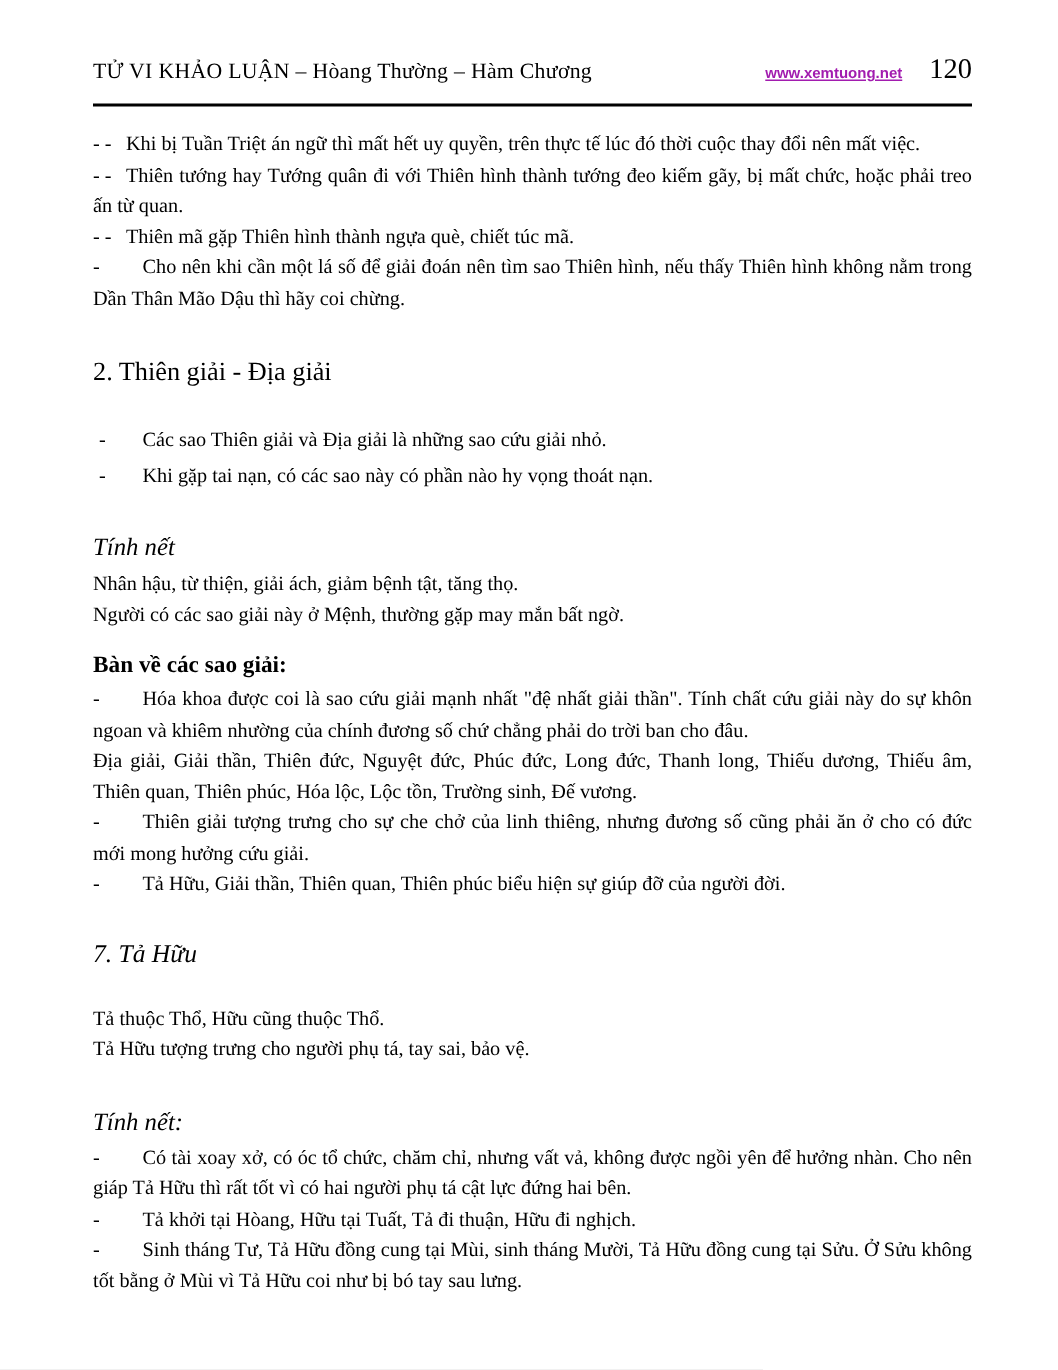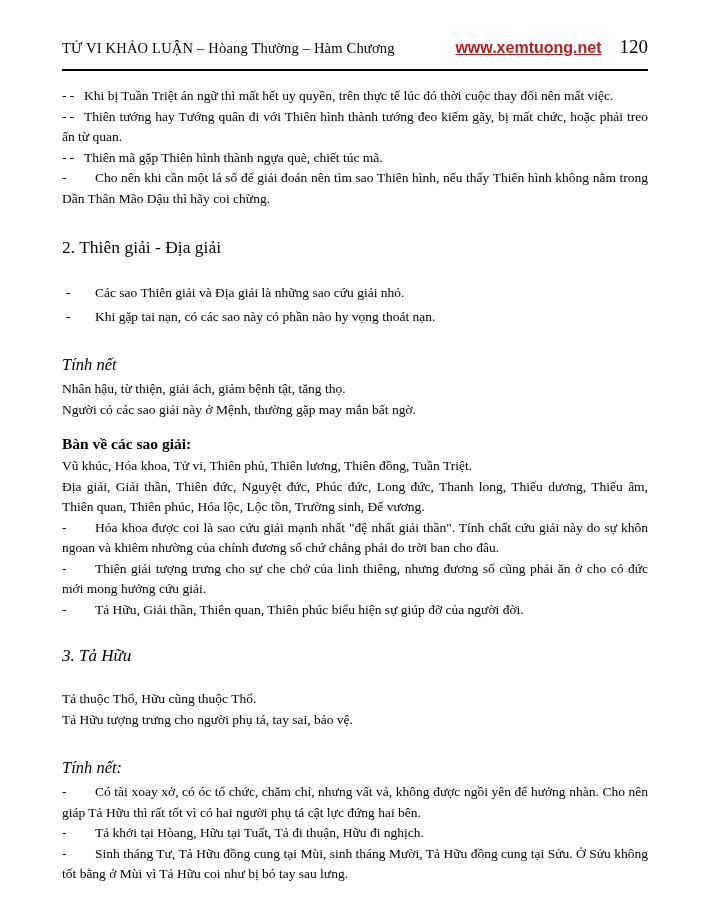--- a/index.html
+++ b/index.html
@@ -10,21 +10,21 @@
     padding:36px 57px 0 62px;
   }
   
   .doc-header{
     display:flex;align-items:baseline;
     border-bottom:2px solid #000;padding-bottom:11px;
   }
   .header-title{flex:1;font-size:14.5px;letter-spacing:.2px;white-space:nowrap;}
   .header-link{
     font-family:"Liberation Sans","DejaVu Sans",sans-serif;
-    font-weight:bold;font-size:16px;color:#b91c1c;
+    font-weight:bold;font-size:10px;color:#a21caf;
     text-decoration:underline;white-space:nowrap;cursor:pointer;
   }
   .header-page{font-size:19px;margin-left:18px;}
   
   .doc-body{padding-top:15px;font-size:13.5px;line-height:20.5px;text-align:justify;}
   .para{margin:0;}
   .iline{font-style:italic;text-align:left;}
   .marker{display:inline-block;}
   .mk-dd{width:22px;}
   .mk-d{width:33px;}
@@ -58,26 +58,25 @@
         <span>Các sao Thiên giải và Địa giải là những sao cứu giải nhỏ.</span>
       </div>
       <div class="bullet">
         <span class="b-marker">-</span>
         <span>Khi gặp tai nạn, có các sao này có phần nào hy vọng thoát nạn.</span>
       </div>
       <div class="h-italic">Tính nết</div>
       <div class="para">Nhân hậu, từ thiện, giải ách, giảm bệnh tật, tăng thọ.</div>
       <div class="para">Người có các sao giải này ở Mệnh, thường gặp may mắn bất ngờ.</div>
       <div class="h-bold">Bàn về các sao giải:</div>
-      <div class="para">Vũ khúc, Hóa khoa, Tử vi, Thiên phủ, Thiên lương, Thiên đồng, Tuần Triệt.</div>
+      <div class="para"><span class="marker mk-d">-</span><span>Hóa khoa được coi là sao cứu giải mạnh nhất "đệ nhất giải thần". Tính chất cứu giải này do sự khôn ngoan và khiêm nhường của chính đương số chứ chẳng phải do trời ban cho đâu.</span></div>
       <div class="para">Địa giải, Giải thần, Thiên đức, Nguyệt đức, Phúc đức, Long đức, Thanh long, Thiếu dương, Thiếu âm, Thiên quan, Thiên phúc, Hóa lộc, Lộc tồn, Trường sinh, Đế vương.</div>
-      <div class="para"><span class="marker mk-d">-</span><span>Hóa khoa được coi là sao cứu giải mạnh nhất "đệ nhất giải thần". Tính chất cứu giải này do sự khôn ngoan và khiêm nhường của chính đương số chứ chẳng phải do trời ban cho đâu.</span></div>
       <div class="para"><span class="marker mk-d">-</span><span>Thiên giải tượng trưng cho sự che chở của linh thiêng, nhưng đương số cũng phải ăn ở cho có đức mới mong hưởng cứu giải.</span></div>
       <div class="para"><span class="marker mk-d">-</span><span>Tả Hữu, Giải thần, Thiên quan, Thiên phúc biểu hiện sự giúp đỡ của người đời.</span></div>
-      <div class="h-section-i">3. Tả Hữu</div>
+      <div class="h-section-i">7. Tả Hữu</div>
       <div class="para">Tả thuộc Thổ, Hữu cũng thuộc Thổ.</div>
       <div class="para">Tả Hữu tượng trưng cho người phụ tá, tay sai, bảo vệ.</div>
       <div class="h-italic">Tính nết:</div>
       <div class="para"><span class="marker mk-d">-</span><span>Có tài xoay xở, có óc tổ chức, chăm chỉ, nhưng vất vả, không được ngồi yên để hưởng nhàn. Cho nên giáp Tả Hữu thì rất tốt vì có hai người phụ tá cật lực đứng hai bên.</span></div>
       <div class="para"><span class="marker mk-d">-</span><span>Tả khởi tại Hòang, Hữu tại Tuất, Tả đi thuận, Hữu đi nghịch.</span></div>
       <div class="para"><span class="marker mk-d">-</span><span>Sinh tháng Tư, Tả Hữu đồng cung tại Mùi, sinh tháng Mười, Tả Hữu đồng cung tại Sửu. Ở Sửu không tốt bằng ở Mùi vì Tả Hữu coi như bị bó tay sau lưng.</span></div>
     </div>
 
 </div>
 

